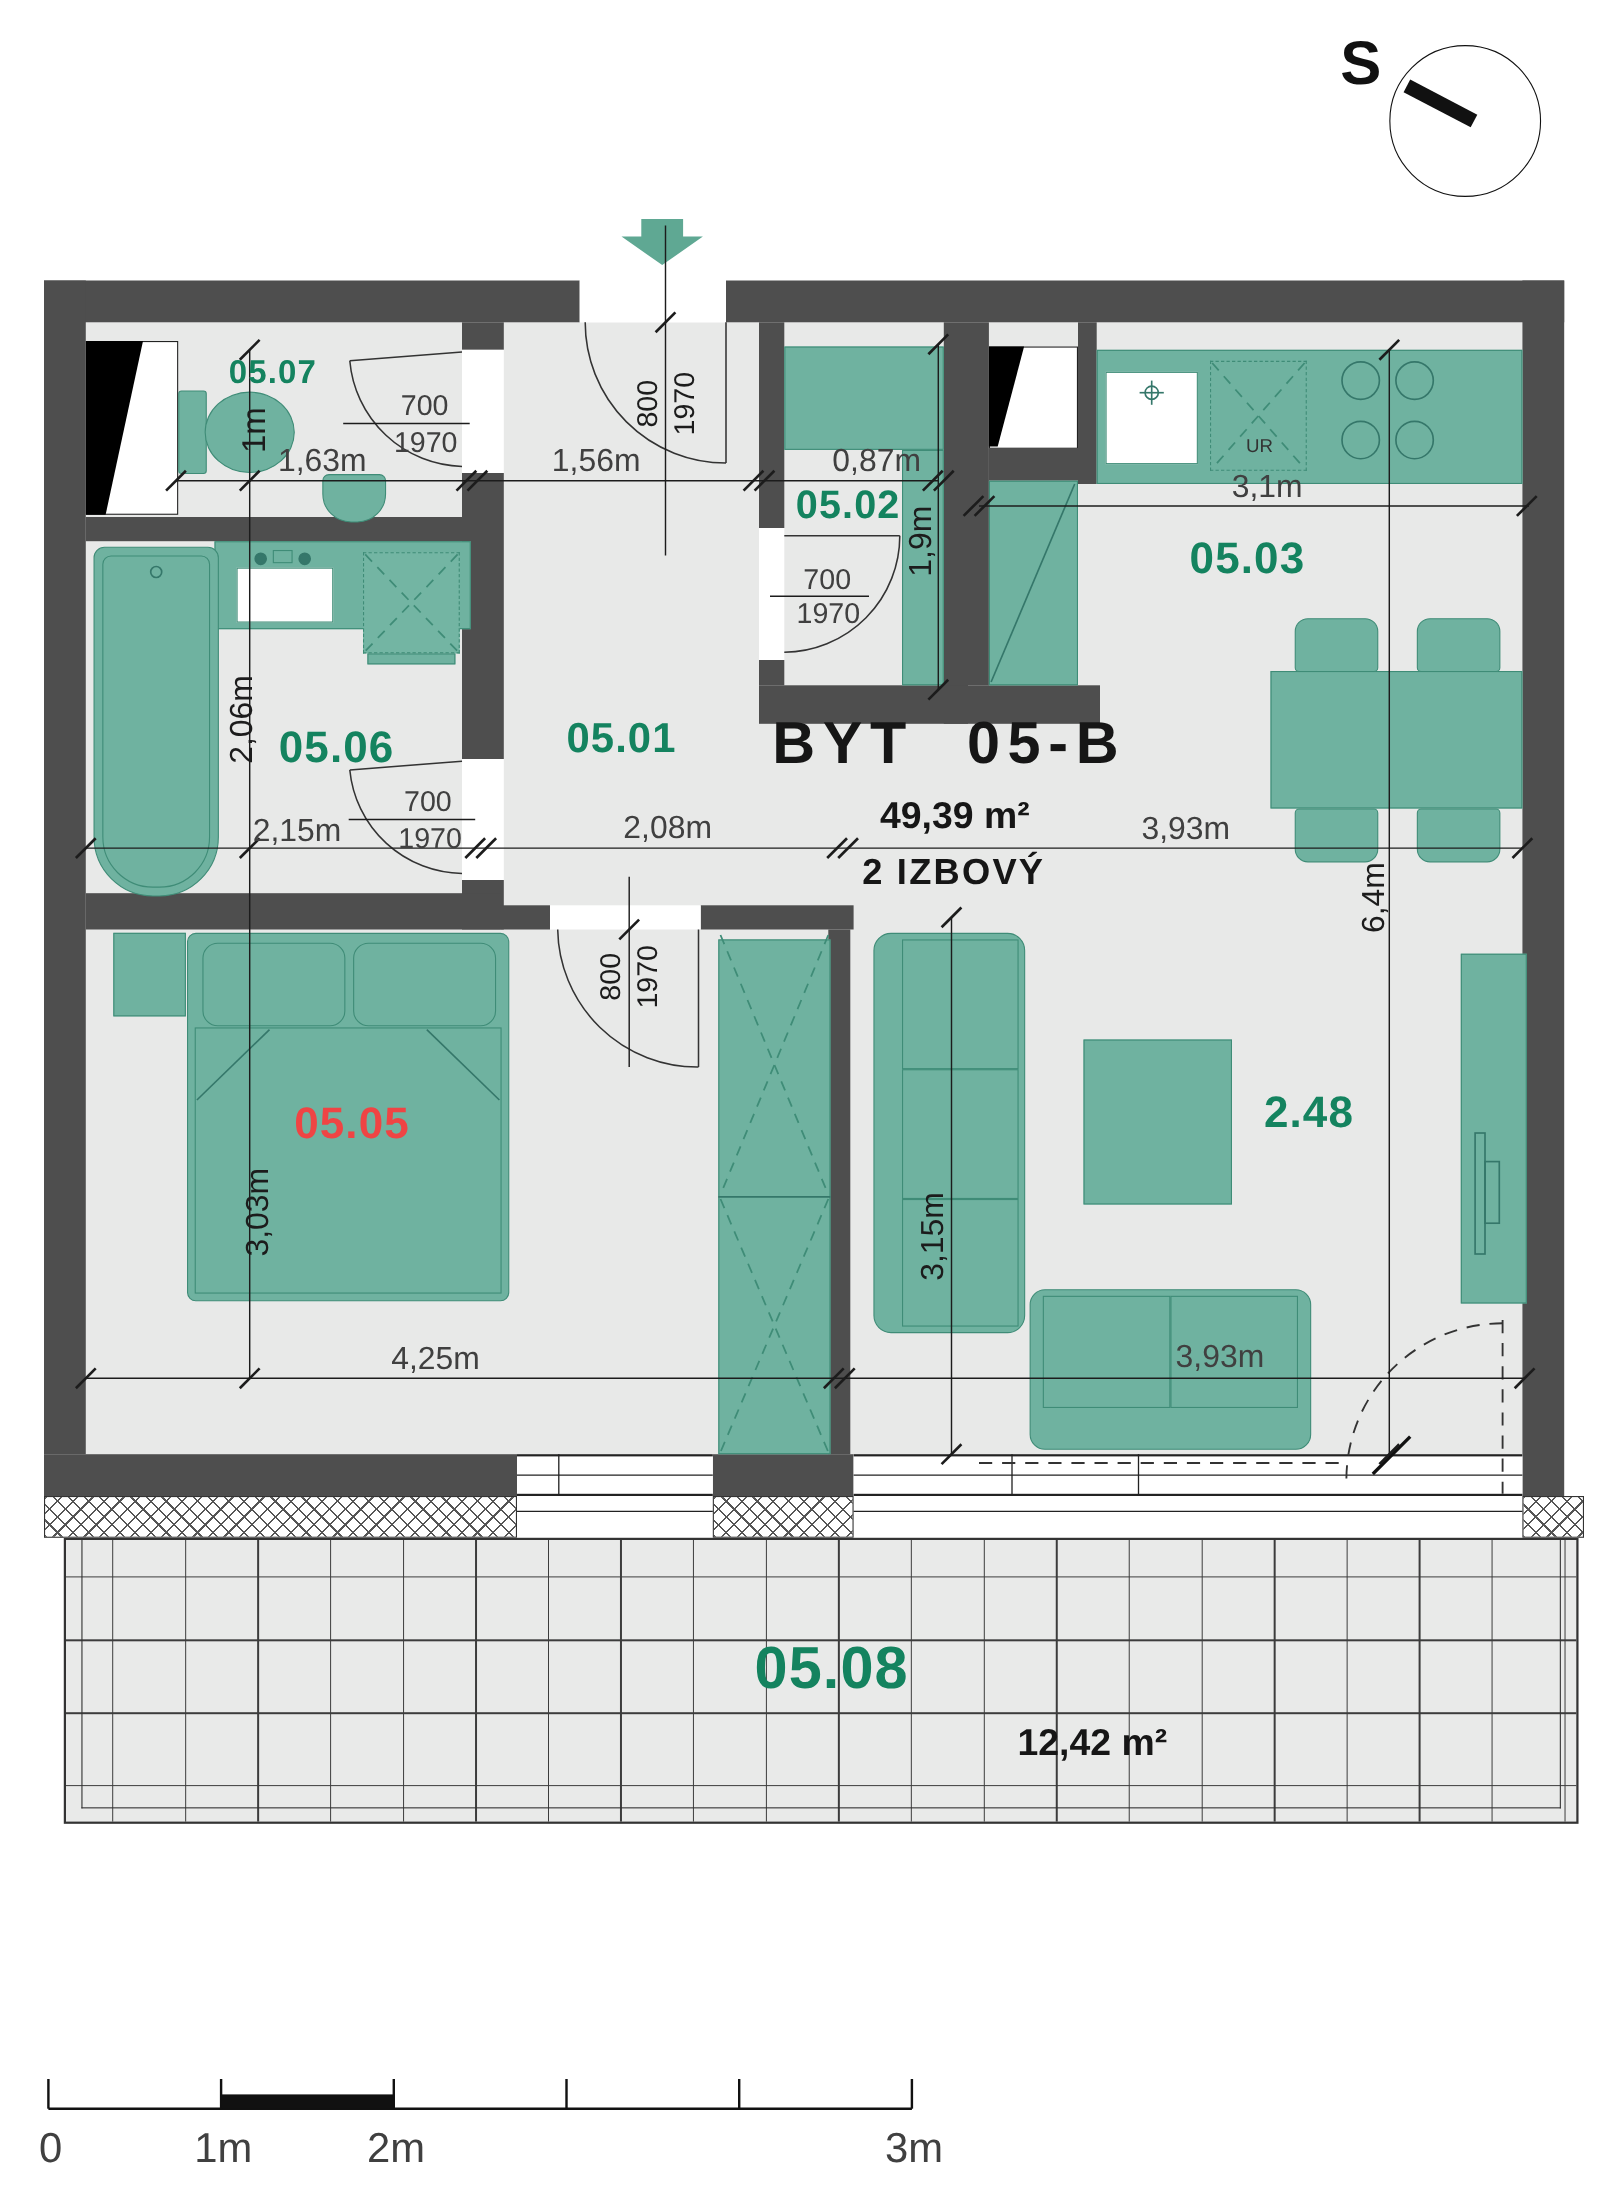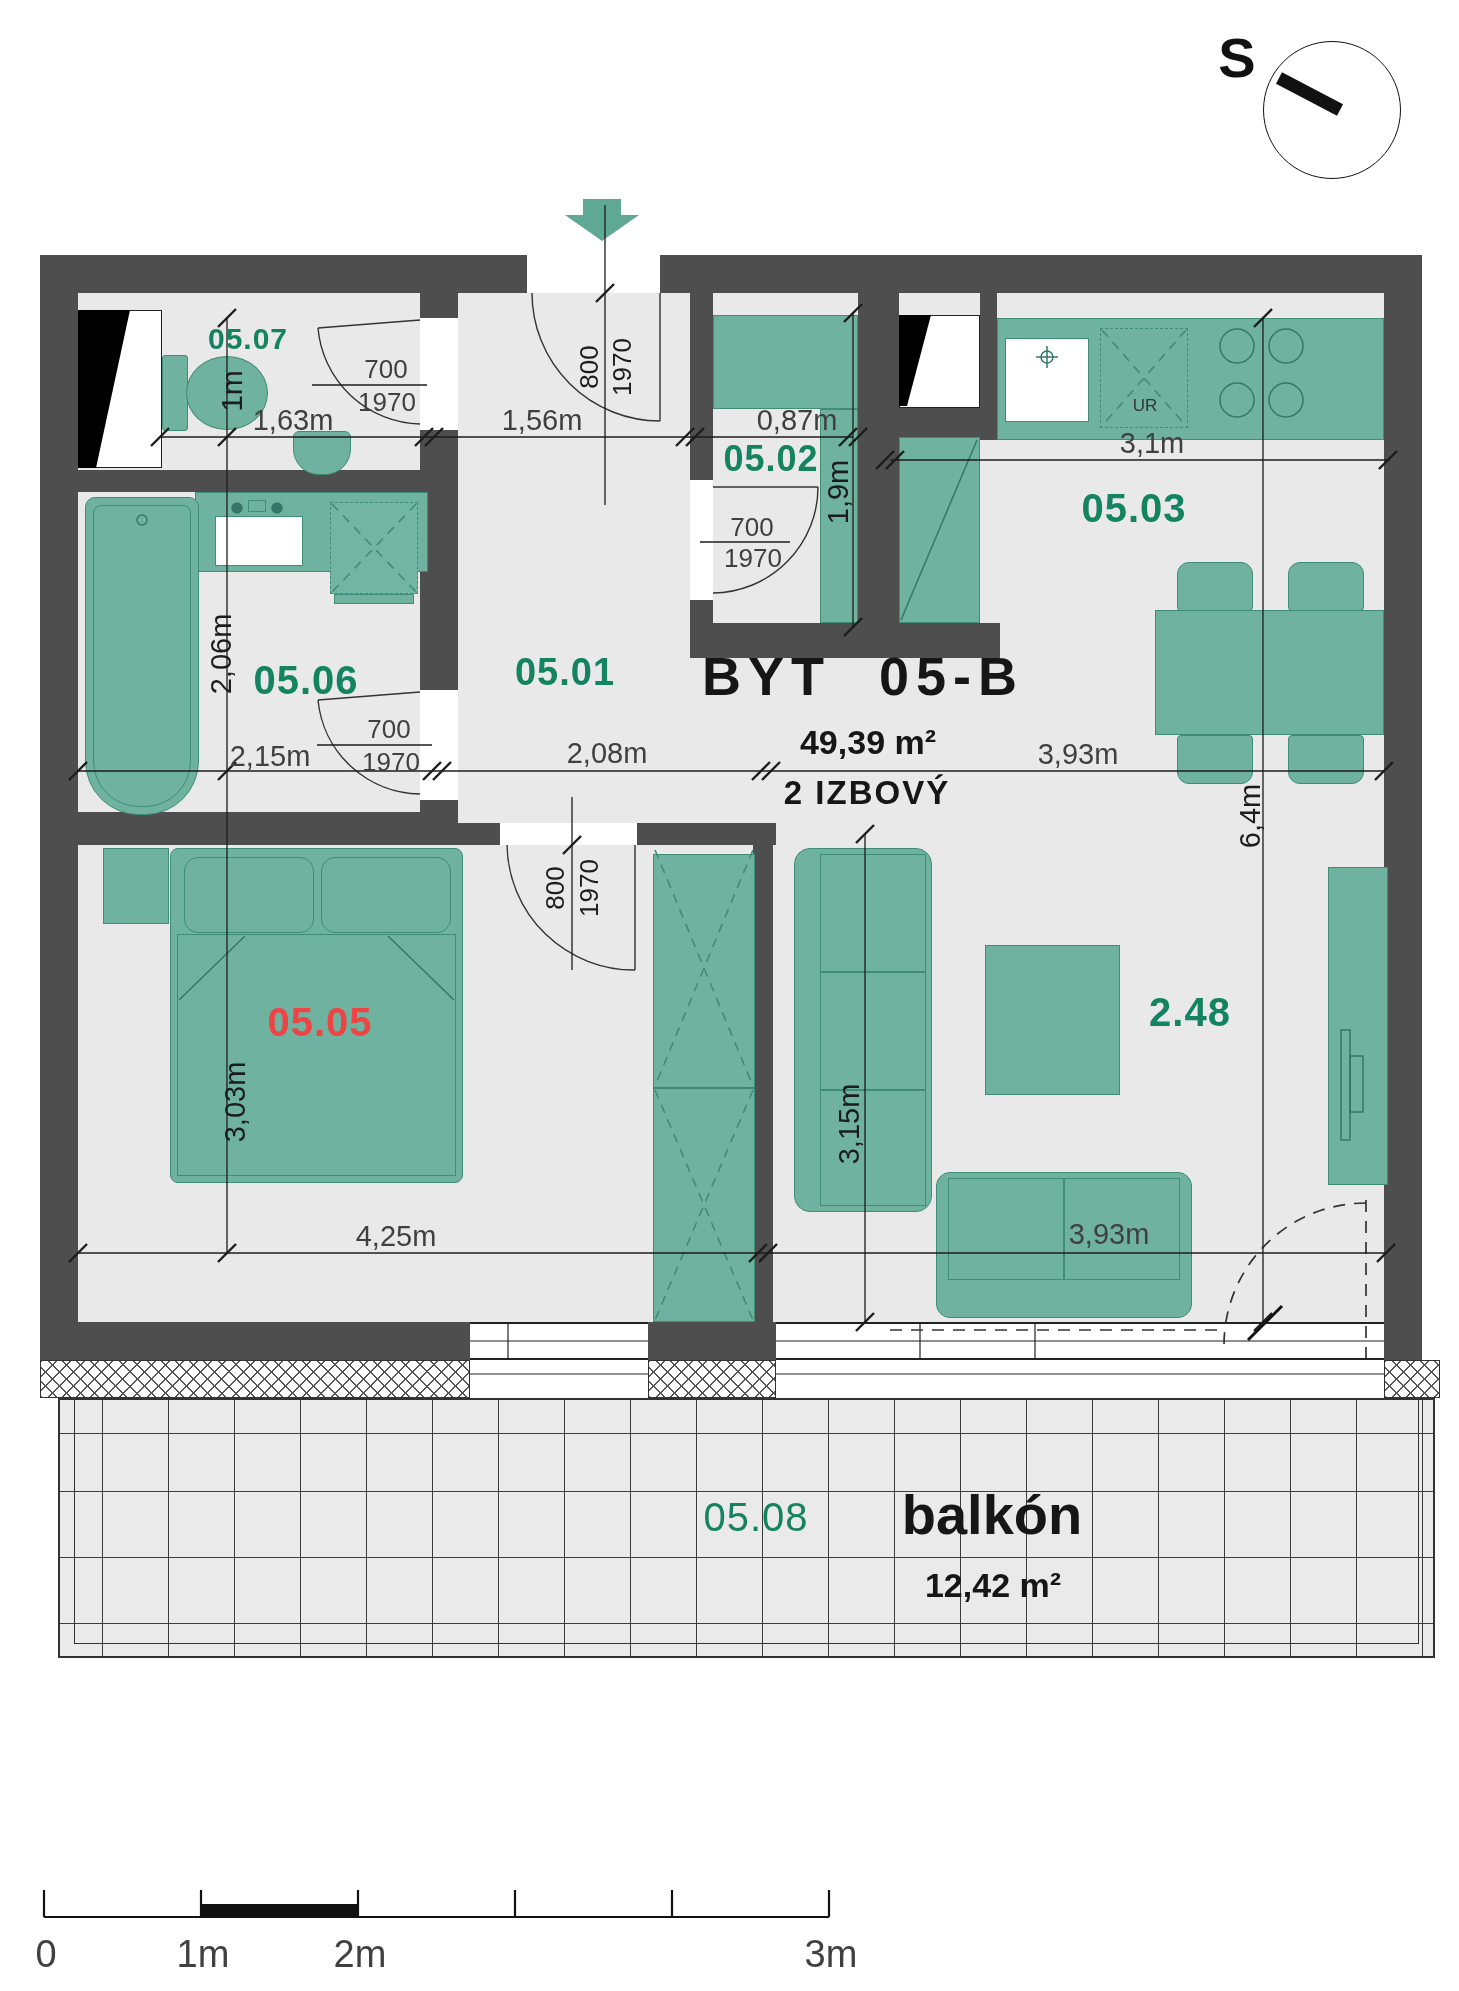--- a/index.html
+++ b/index.html
@@ -261,27 +261,26 @@
     <rect x="201" y="1904" width="157" height="13" fill="#111"></rect>
   </svg>
 
   <div class="lbl room" style="left:248px;top:339px;font-size:30px;">05.07</div>
   <div class="lbl room" style="left:771px;top:459px;font-size:36px;">05.02</div>
   <div class="lbl room" style="left:1134px;top:508px;font-size:40px;">05.03</div>
   <div class="lbl room" style="left:306px;top:680px;font-size:40px;">05.06</div>
   <div class="lbl room" style="left:565px;top:672px;font-size:38px;">05.01</div>
   <div class="lbl room" style="left:320px;top:1022px;font-size:40px;color:#ef4444;">05.05</div>
   <div class="lbl room" style="left:1190px;top:1012px;font-size:40px;">2.48</div>
-  <div class="lbl room" style="left:756px;top:1517px;font-size:40px;font-weight:400;">05.08</div>
+  <div class="lbl room" style="left:756px;top:1517px;font-size:54px;font-weight:700;">05.08</div>
 
   <div class="lbl titleblock" style="left:863px;top:676px;font-size:54px;letter-spacing:7px;word-spacing:26px;">BYT 05-B</div>
   <div class="lbl titleblock" style="left:868px;top:742px;font-size:34px;">49,39 m²</div>
   <div class="lbl titleblock" style="left:867px;top:793px;font-size:33px;letter-spacing:2px;">2 IZBOVÝ</div>
 
-  <div class="lbl titleblock" style="left:992px;top:1514px;font-size:56px;">balkón</div>
   <div class="lbl titleblock" style="left:993px;top:1585px;font-size:34px;">12,42 m²</div>
 
   <div class="lbl dim" style="left:293px;top:420px;">1,63m</div>
   <div class="lbl dim" style="left:542px;top:420px;">1,56m</div>
   <div class="lbl dim" style="left:797px;top:420px;">0,87m</div>
   <div class="lbl dim" style="left:1152px;top:443px;">3,1m</div>
   <div class="lbl dim" style="left:270px;top:756px;">2,15m</div>
   <div class="lbl dim" style="left:607px;top:753px;text-align:right;">2,08m</div>
   <div class="lbl dim" style="left:1078px;top:754px;">3,93m</div>
   <div class="lbl dim" style="left:396px;top:1236px;">4,25m</div>

